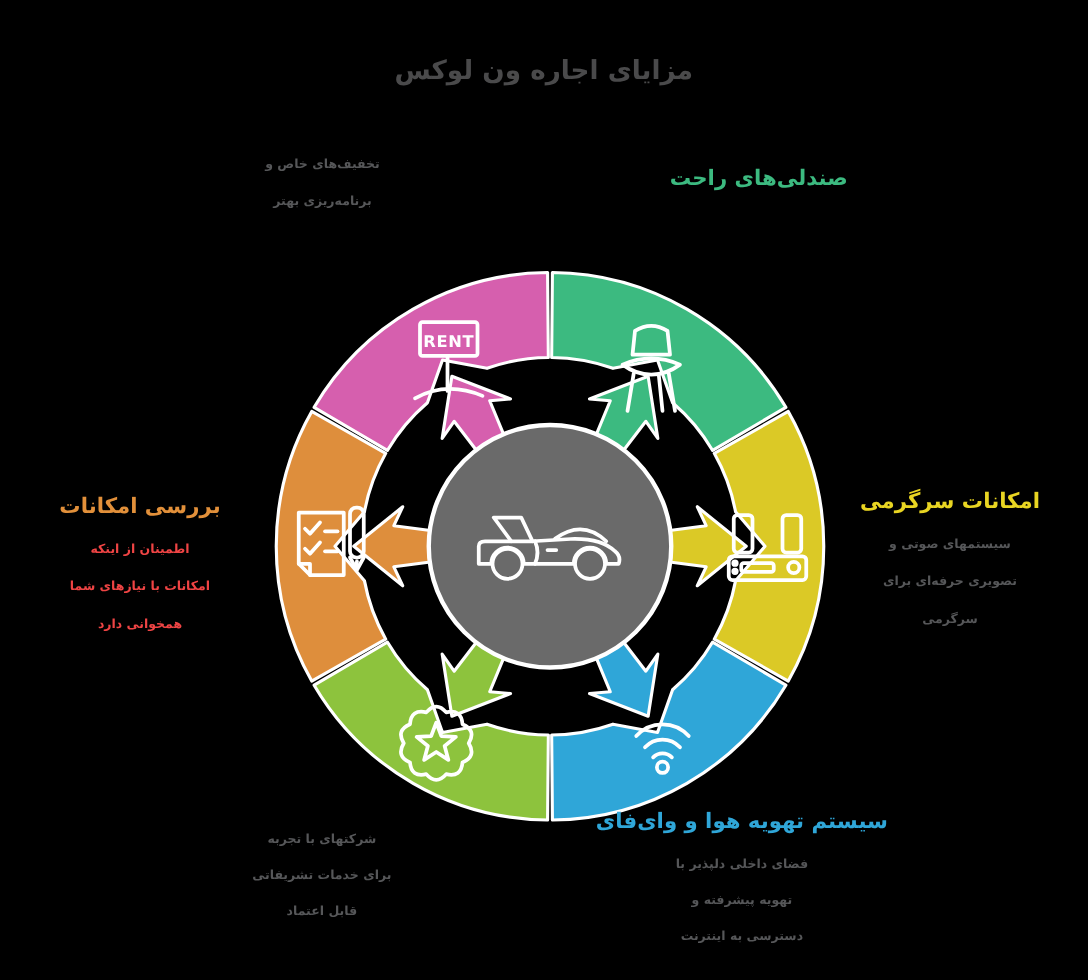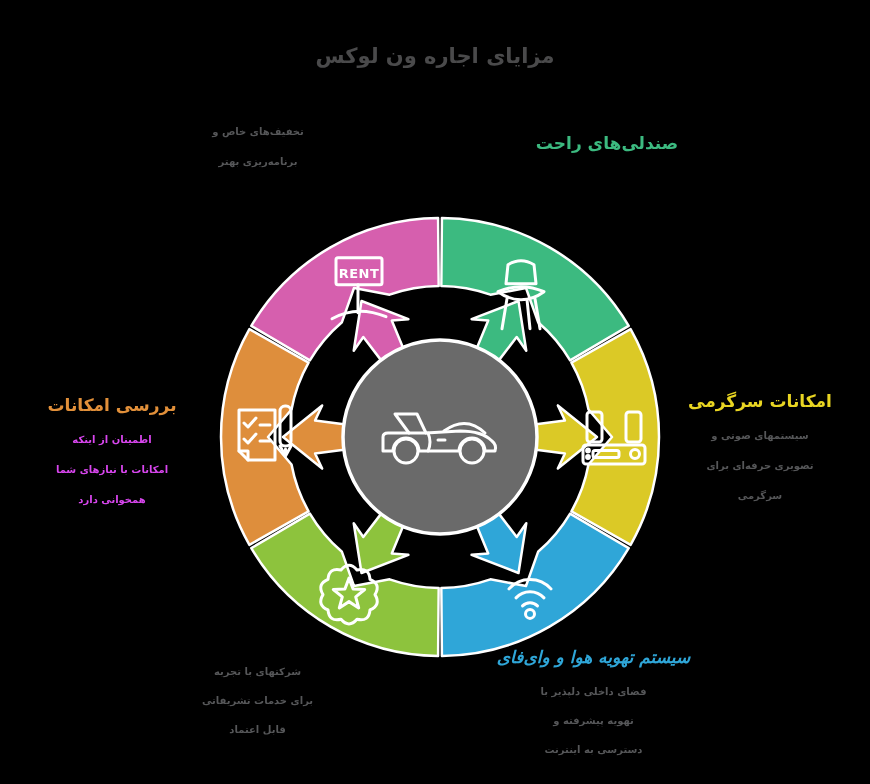--- a/index.html
+++ b/index.html
@@ -112,32 +112,32 @@
 
   <div class="label-block" id="block-entertainment">
     <div class="seg-title" style="color: rgb(233, 213, 34);">امکانات سرگرمی</div>
     <div class="seg-desc" style="color: rgb(86, 87, 89);">سیستمهای صوتی و
 تصویری حرفه‌ای برای
 سرگرمی</div>
   </div>
 
   <div class="label-block" id="block-check">
     <div class="seg-title" style="color: rgb(226, 144, 58);">بررسی امکانات</div>
-    <div class="seg-desc" style="color: #d946ef;">اطمینان از اینکه
+    <div class="seg-desc" style="color: #ef4444;">اطمینان از اینکه
 امکانات با نیازهای شما
 همخوانی دارد</div>
   </div>
 
   <div class="label-block" id="block-company">
     <div class="seg-desc" style="color: rgb(86, 87, 89);">شرکتهای با تجربه
 برای خدمات تشریفاتی
 قابل اعتماد</div>
   </div>
 
   <div class="label-block" id="block-acwifi">
-    <div class="seg-title" style="color: rgb(47, 166, 216); font-style: italic;">سیستم تهویه هوا و
+    <div class="seg-title" style="color: rgb(47, 166, 216);">سیستم تهویه هوا و
 وای‌فای</div>
     <div class="seg-desc" style="color: rgb(86, 87, 89);">فضای داخلی دلپذیر با
 تهویه پیشرفته و
 دسترسی به اینترنت</div>
   </div>
 
 </div>
 
 </body></html>

